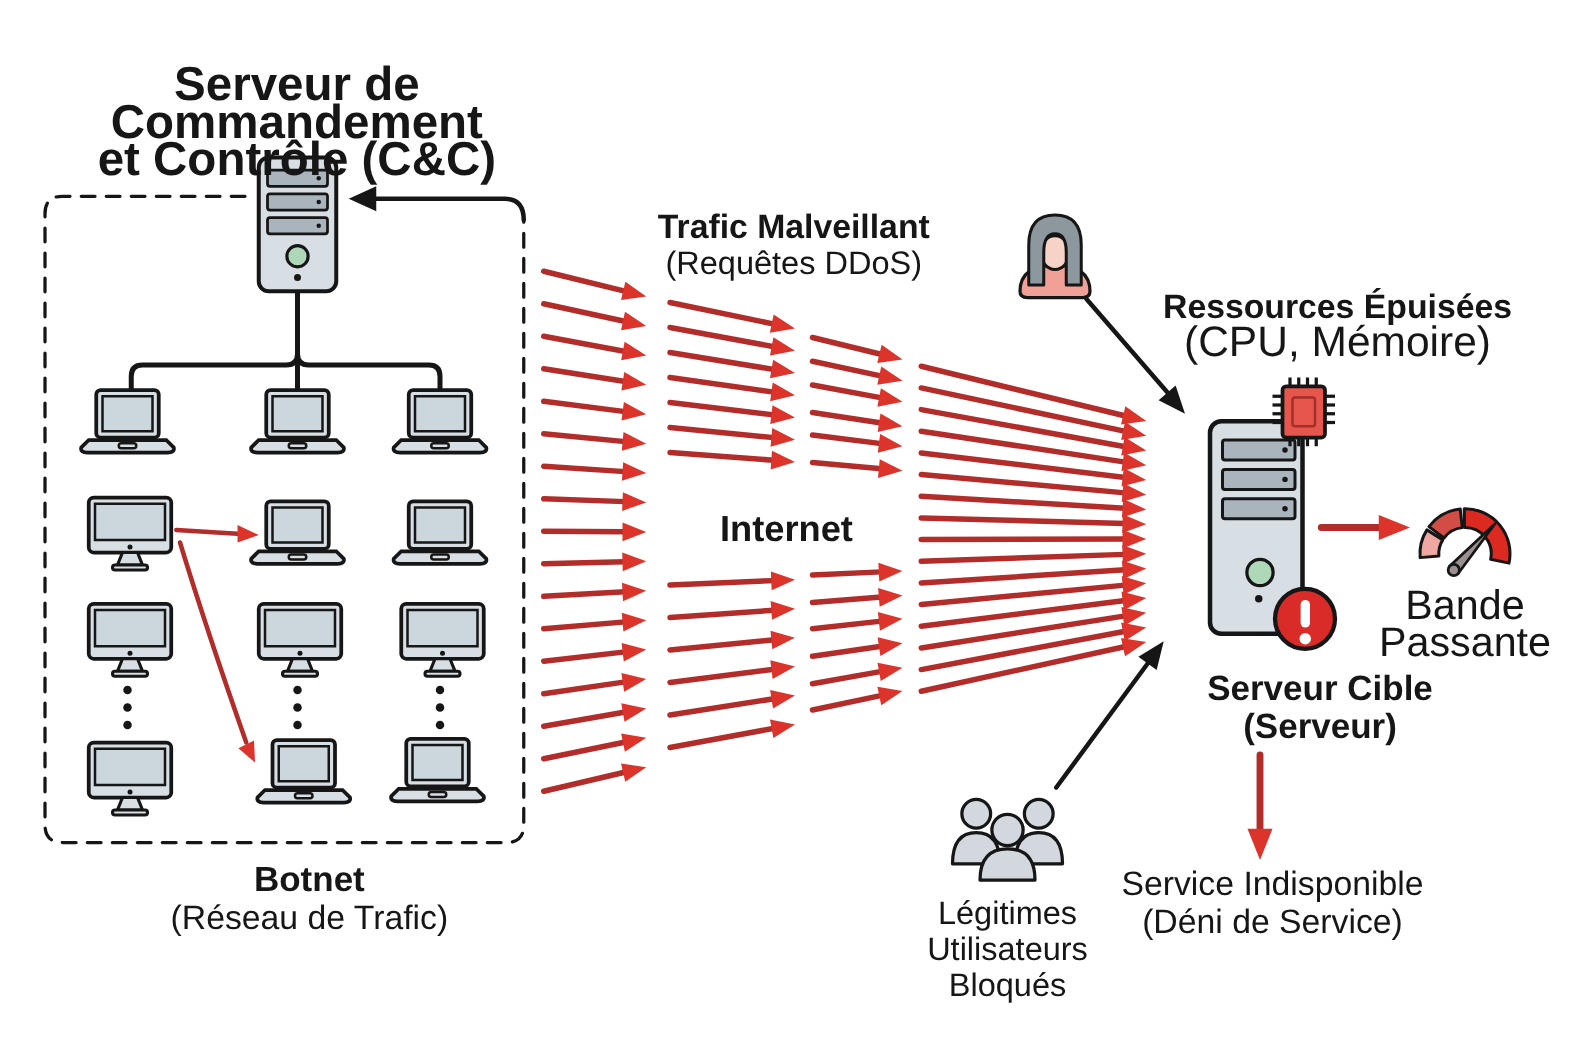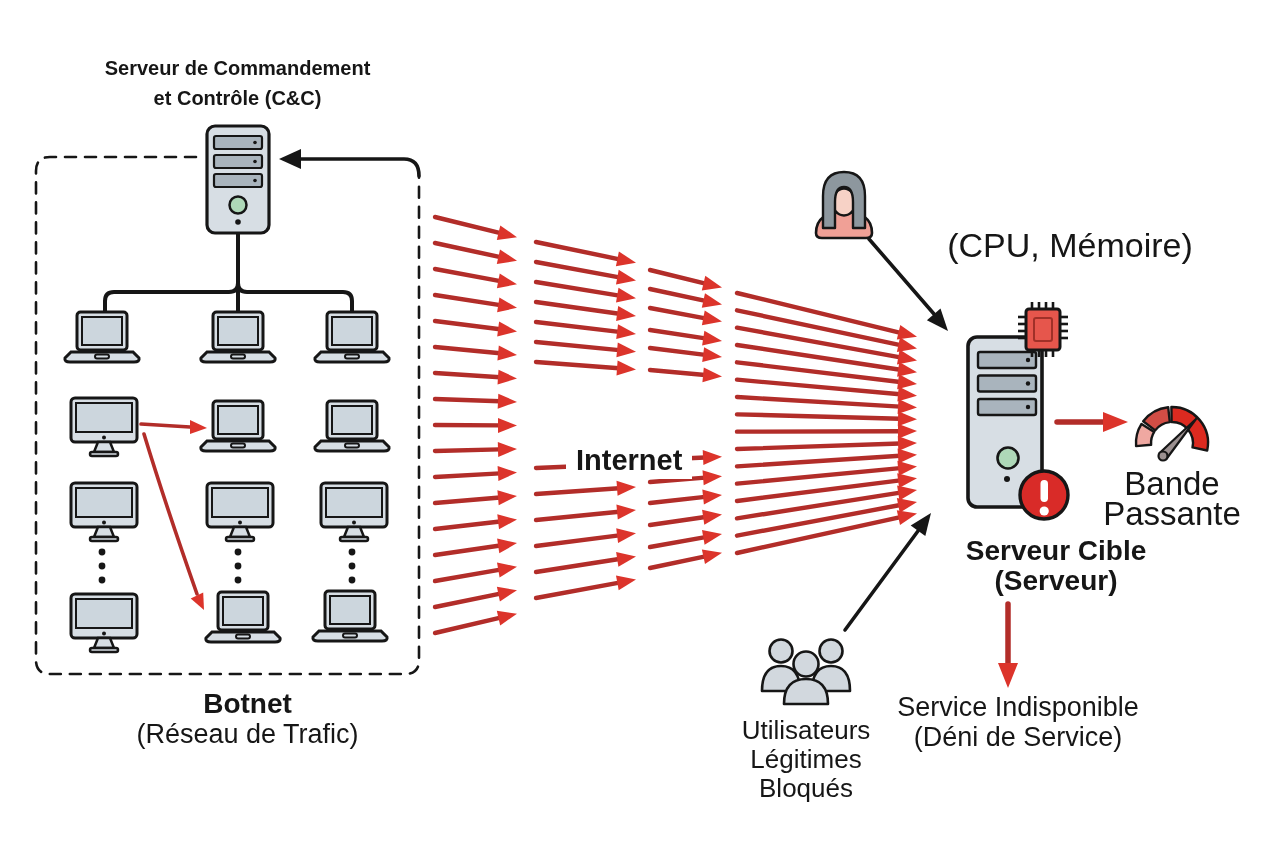--- a/index.html
+++ b/index.html
@@ -300,53 +300,58 @@
   <g fill="var(--people)" stroke="var(--ink)" stroke-width="2.6">
     <circle cx="781" cy="651" r="11.5"></circle>
     <path d="M762,691 Q762,666 781,666 Q800,666 800,691 Z" stroke-linejoin="round"></path>
     <circle cx="831" cy="651" r="11.5"></circle>
     <path d="M812,691 Q812,666 831,666 Q850,666 850,691 Z" stroke-linejoin="round"></path>
     <circle cx="806" cy="664" r="12.5"></circle>
     <path d="M784,704 Q784,679 806,679 Q828,679 828,704 Z" stroke-linejoin="round"></path>
   </g>
 </svg>
 
-<div class="lbl" style="left:30px;top:53px;width:415px;font-size:20px;line-height:30px;">
+<div class="lbl" style="left:30px;top:53px;width:415px;font-size:38px;line-height:30px;">
   <span class="l1b">Serveur de Commandement</span>
   <span class="l1b">et Contrôle (C&amp;C)</span>
 </div>
 
-
-<div class="lbl" style="left:566px;top:406px;font-size:29px;font-weight:700;background:var(--bg,#fff);padding:2px 10px;margin-top:36px;">
+<div class="lbl" style="left:470px;top:167px;width:330px;font-size:27px;line-height:29px;">
+  <span class="l1b">Trafic Malveillant</span>
+  <span class="l1r" style="font-size:26px;">(Requêtes DDoS)</span>
+</div>
+
+<div class="lbl" style="left:566px;top:406px;font-size:29px;font-weight:700;background:var(--bg,#fff);padding:2px 10px;">
   <span>Internet</span>
 </div>
 
 <div class="lbl" style="left:75px;top:688px;width:345px;font-size:28px;line-height:31px;">
   <span class="l1b">Botnet</span>
   <span class="l1r" style="font-size:27px;">(Réseau de Trafic)</span>
 </div>
 
 <div class="lbl" style="left:925px;top:231px;width:290px;font-size:27px;line-height:29px;">
+  <span class="l1b">Ressources Épuisées</span>
   <span class="l1r" style="font-size:34px;">(CPU, Mémoire)</span>
 </div>
 
 <div class="lbl" style="left:928px;top:536px;width:256px;font-size:28px;line-height:30px;">
   <span class="l1b">Serveur Cible</span>
   <span class="l1b">(Serveur)</span>
 </div>
 
 <div class="lbl" style="left:1092px;top:469px;width:160px;font-size:33px;line-height:30px;">
   <span class="l1r">Bande</span>
   <span class="l1r">Passante</span>
 </div>
 
 <div class="lbl" style="left:868px;top:692px;width:300px;font-size:27px;line-height:30px;">
   <span class="l1r">Service Indisponible</span>
   <span class="l1r">(Déni de Service)</span>
 </div>
 
 <div class="lbl" style="left:721px;top:716px;width:170px;font-size:26px;line-height:29px;">
+  <span class="l1r">Légitimes</span>
   <span class="l1r">Utilisateurs</span>
-  <span class="l1r">Légitimes</span>
   <span class="l1r">Bloqués</span>
 </div>
 
 </div>
 
 </body></html>

